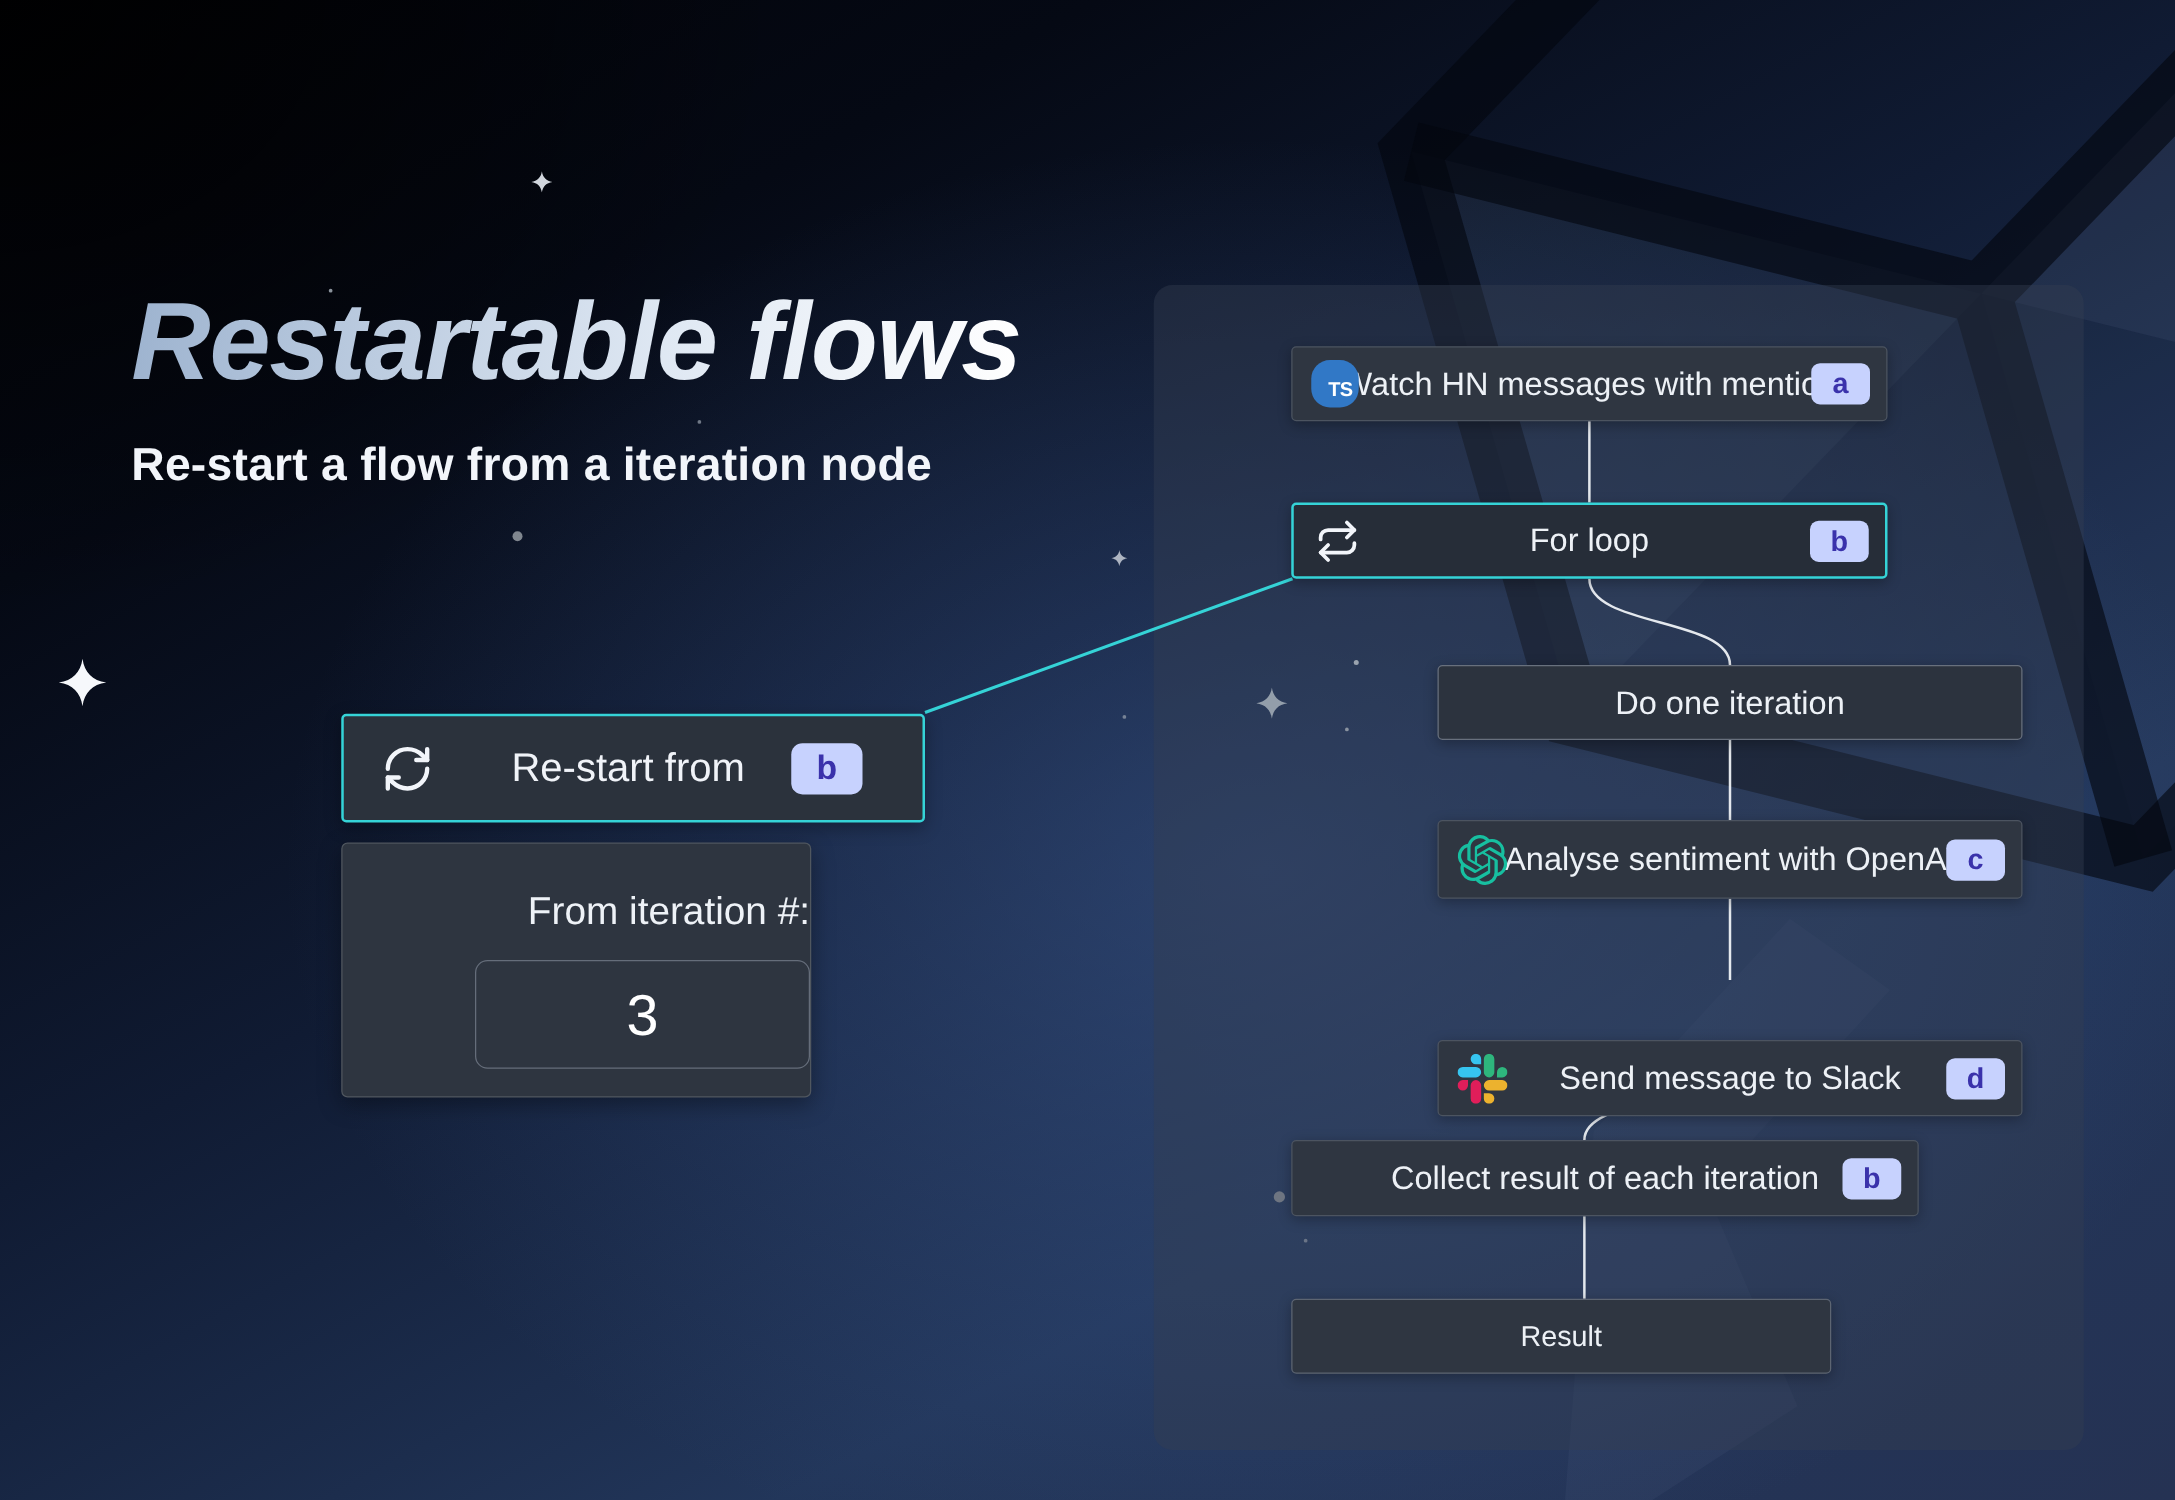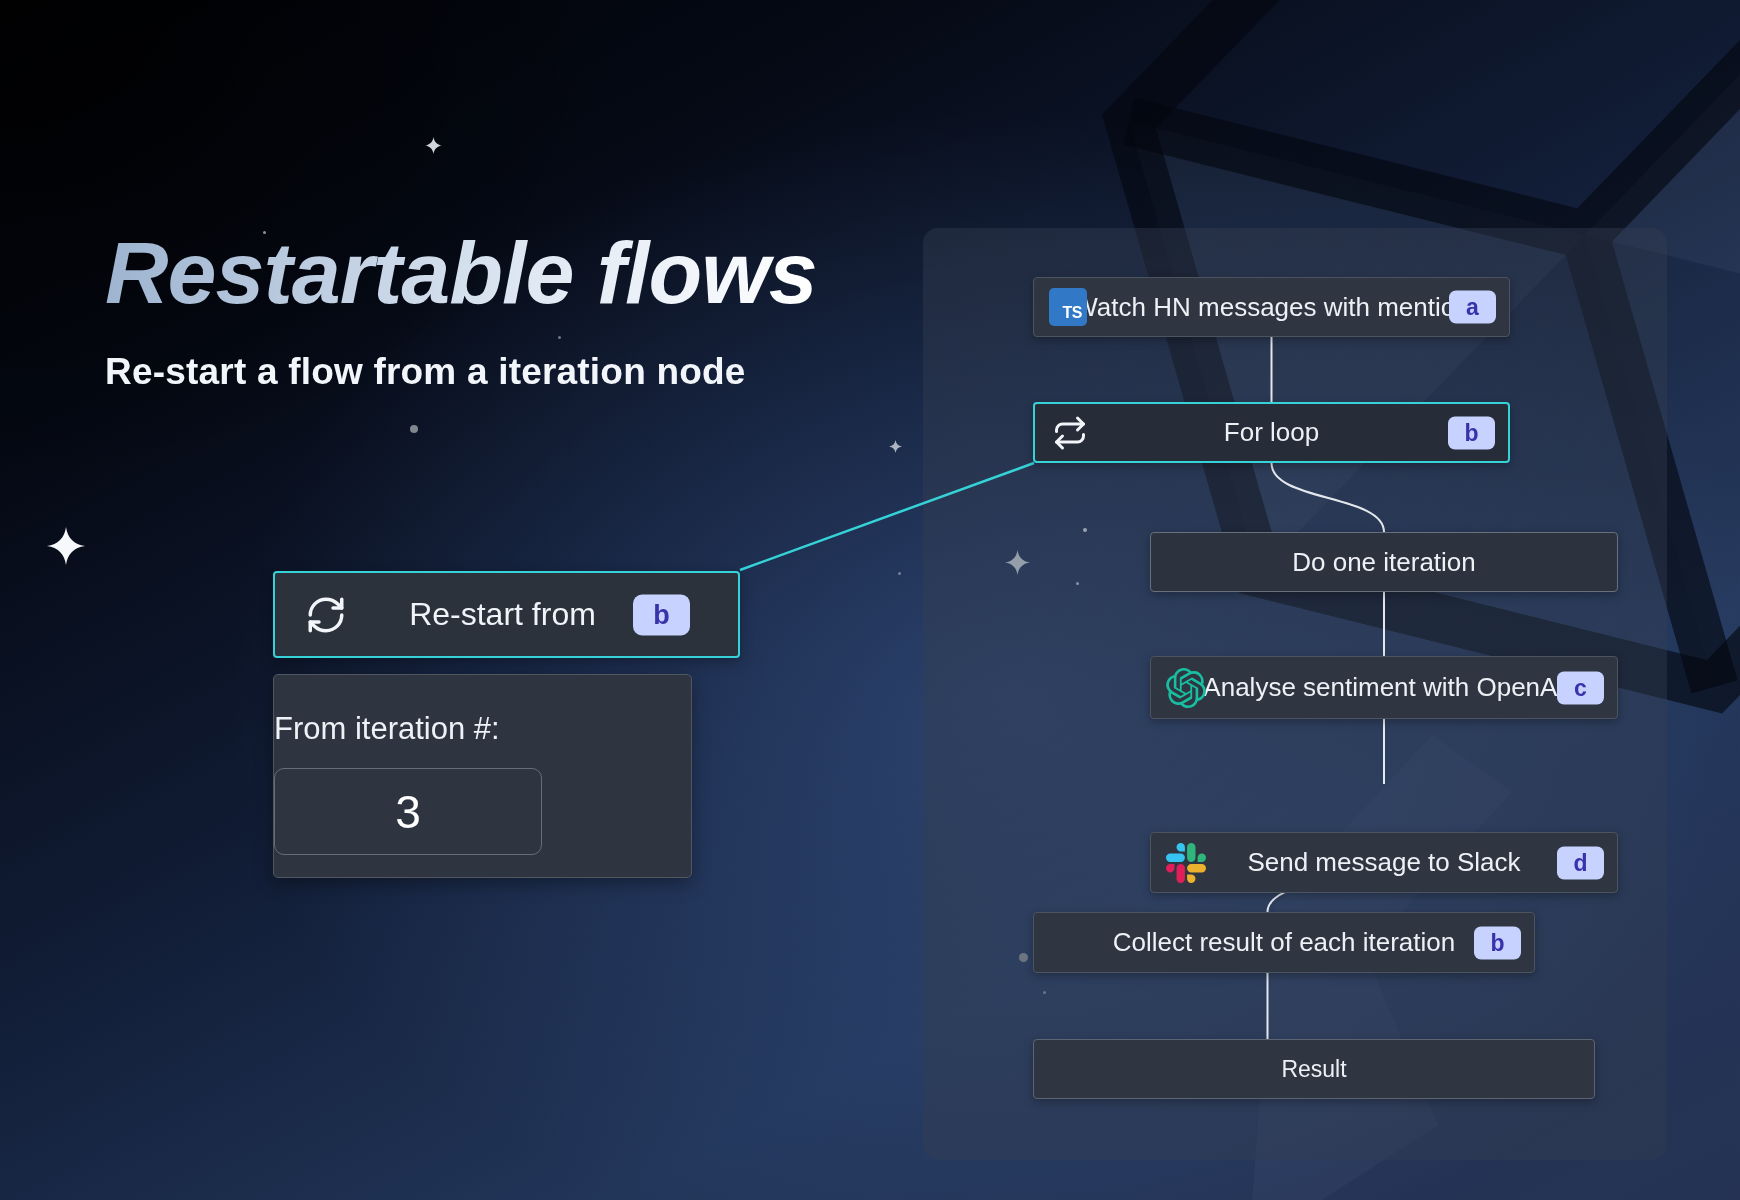--- a/index.html
+++ b/index.html
@@ -49,24 +49,24 @@
     min-width:47px; height:33px; padding:0 10px;
     display:flex; align-items:center; justify-content:center;
     background:#c7d2fe; color:#3a32ab; font-weight:bold; font-size:23px; border-radius:7px;
   }
   .node-watch   { left:1033px; top:277px;  width:477px; height:60px; }
   .node-forloop { left:1033px; top:402px;  width:477px; height:61px; background:#262d38; border:2px solid #35d3d7; }
   .node-iter    { left:1150px; top:532px;  width:468px; height:60px; border-color:#68707d; background:#2c333e; }
   .node-openai  { left:1150px; top:656px;  width:468px; height:63px; }
   .node-slack   { left:1150px; top:784px;  width:468px; height:61px;margin-top:48px; }
   .node-collect { left:1033px; top:912px;  width:502px; height:61px; }
-  .node-result  { left:1033px; top:1039px; width:562px; height:60px; font-size:23px; border-color:#5d6572; }
+  .node-result  { left:1033px; top:1039px; width:432px; height:60px; font-size:23px; border-color:#5d6572; }
 
   .ts-box {
-    width:38px; height:38px; border-radius:5px; background:#3178c6;
+    width:38px; height:38px; border-radius:15px; background:#3178c6;
     display:flex; align-items:flex-end; justify-content:flex-end; padding:4px 5px;
     color:#fff; font-weight:bold; font-size:16px; letter-spacing:-.5px;
   }
 
   
   .restart-node {
     position:absolute; left:273px; top:571px; width:467px; height:87px;
     background:#2b323c; border:2px solid #35d3d7; border-radius:4px;
     display:flex; align-items:center; justify-content:center;
     color:#f0f3f8; font-size:32px; box-shadow:0 4px 14px rgba(0,0,0,.3);
@@ -74,24 +74,24 @@
   .restart-node .nicon { position:absolute; left:30px; top:50%; transform:translateY(-50%); }
   .restart-node .badge {
     position:absolute; right:48px; top:50%; transform:translateY(-50%);
     width:57px; height:41px; display:flex; align-items:center; justify-content:center;
     background:#c7d2fe; color:#3a32ab; font-weight:bold; font-size:27px; border-radius:9px;
   }
   .restart-node .rlabel { margin-left:-8px; }
 
   
   .iter-panel {
-    position:absolute; left:273px; top:674px; width:419px; height:204px;
+    position:absolute; left:273px; top:674px; width:376px; height:204px;
     background:#2e3540; border:1px solid #50575f; border-radius:5px;
     box-shadow:0 6px 18px rgba(0,0,0,.35);
-    display:flex; flex-direction:column; align-items:flex-start;
+    display:flex; flex-direction:column; align-items:flex-end;
   }
   .iter-label { margin-top:36px; font-size:31px; color:#eef2f7; }
   .iter-input {
     margin-top:21px; width:268px; height:87px;
     background:transparent; border:1px solid #656d7a; border-radius:10px;
     color:#ffffff; font-size:46px; text-align:center;
     font-family:"Liberation Sans","DejaVu Sans",sans-serif; outline:none;
   }
 
   

